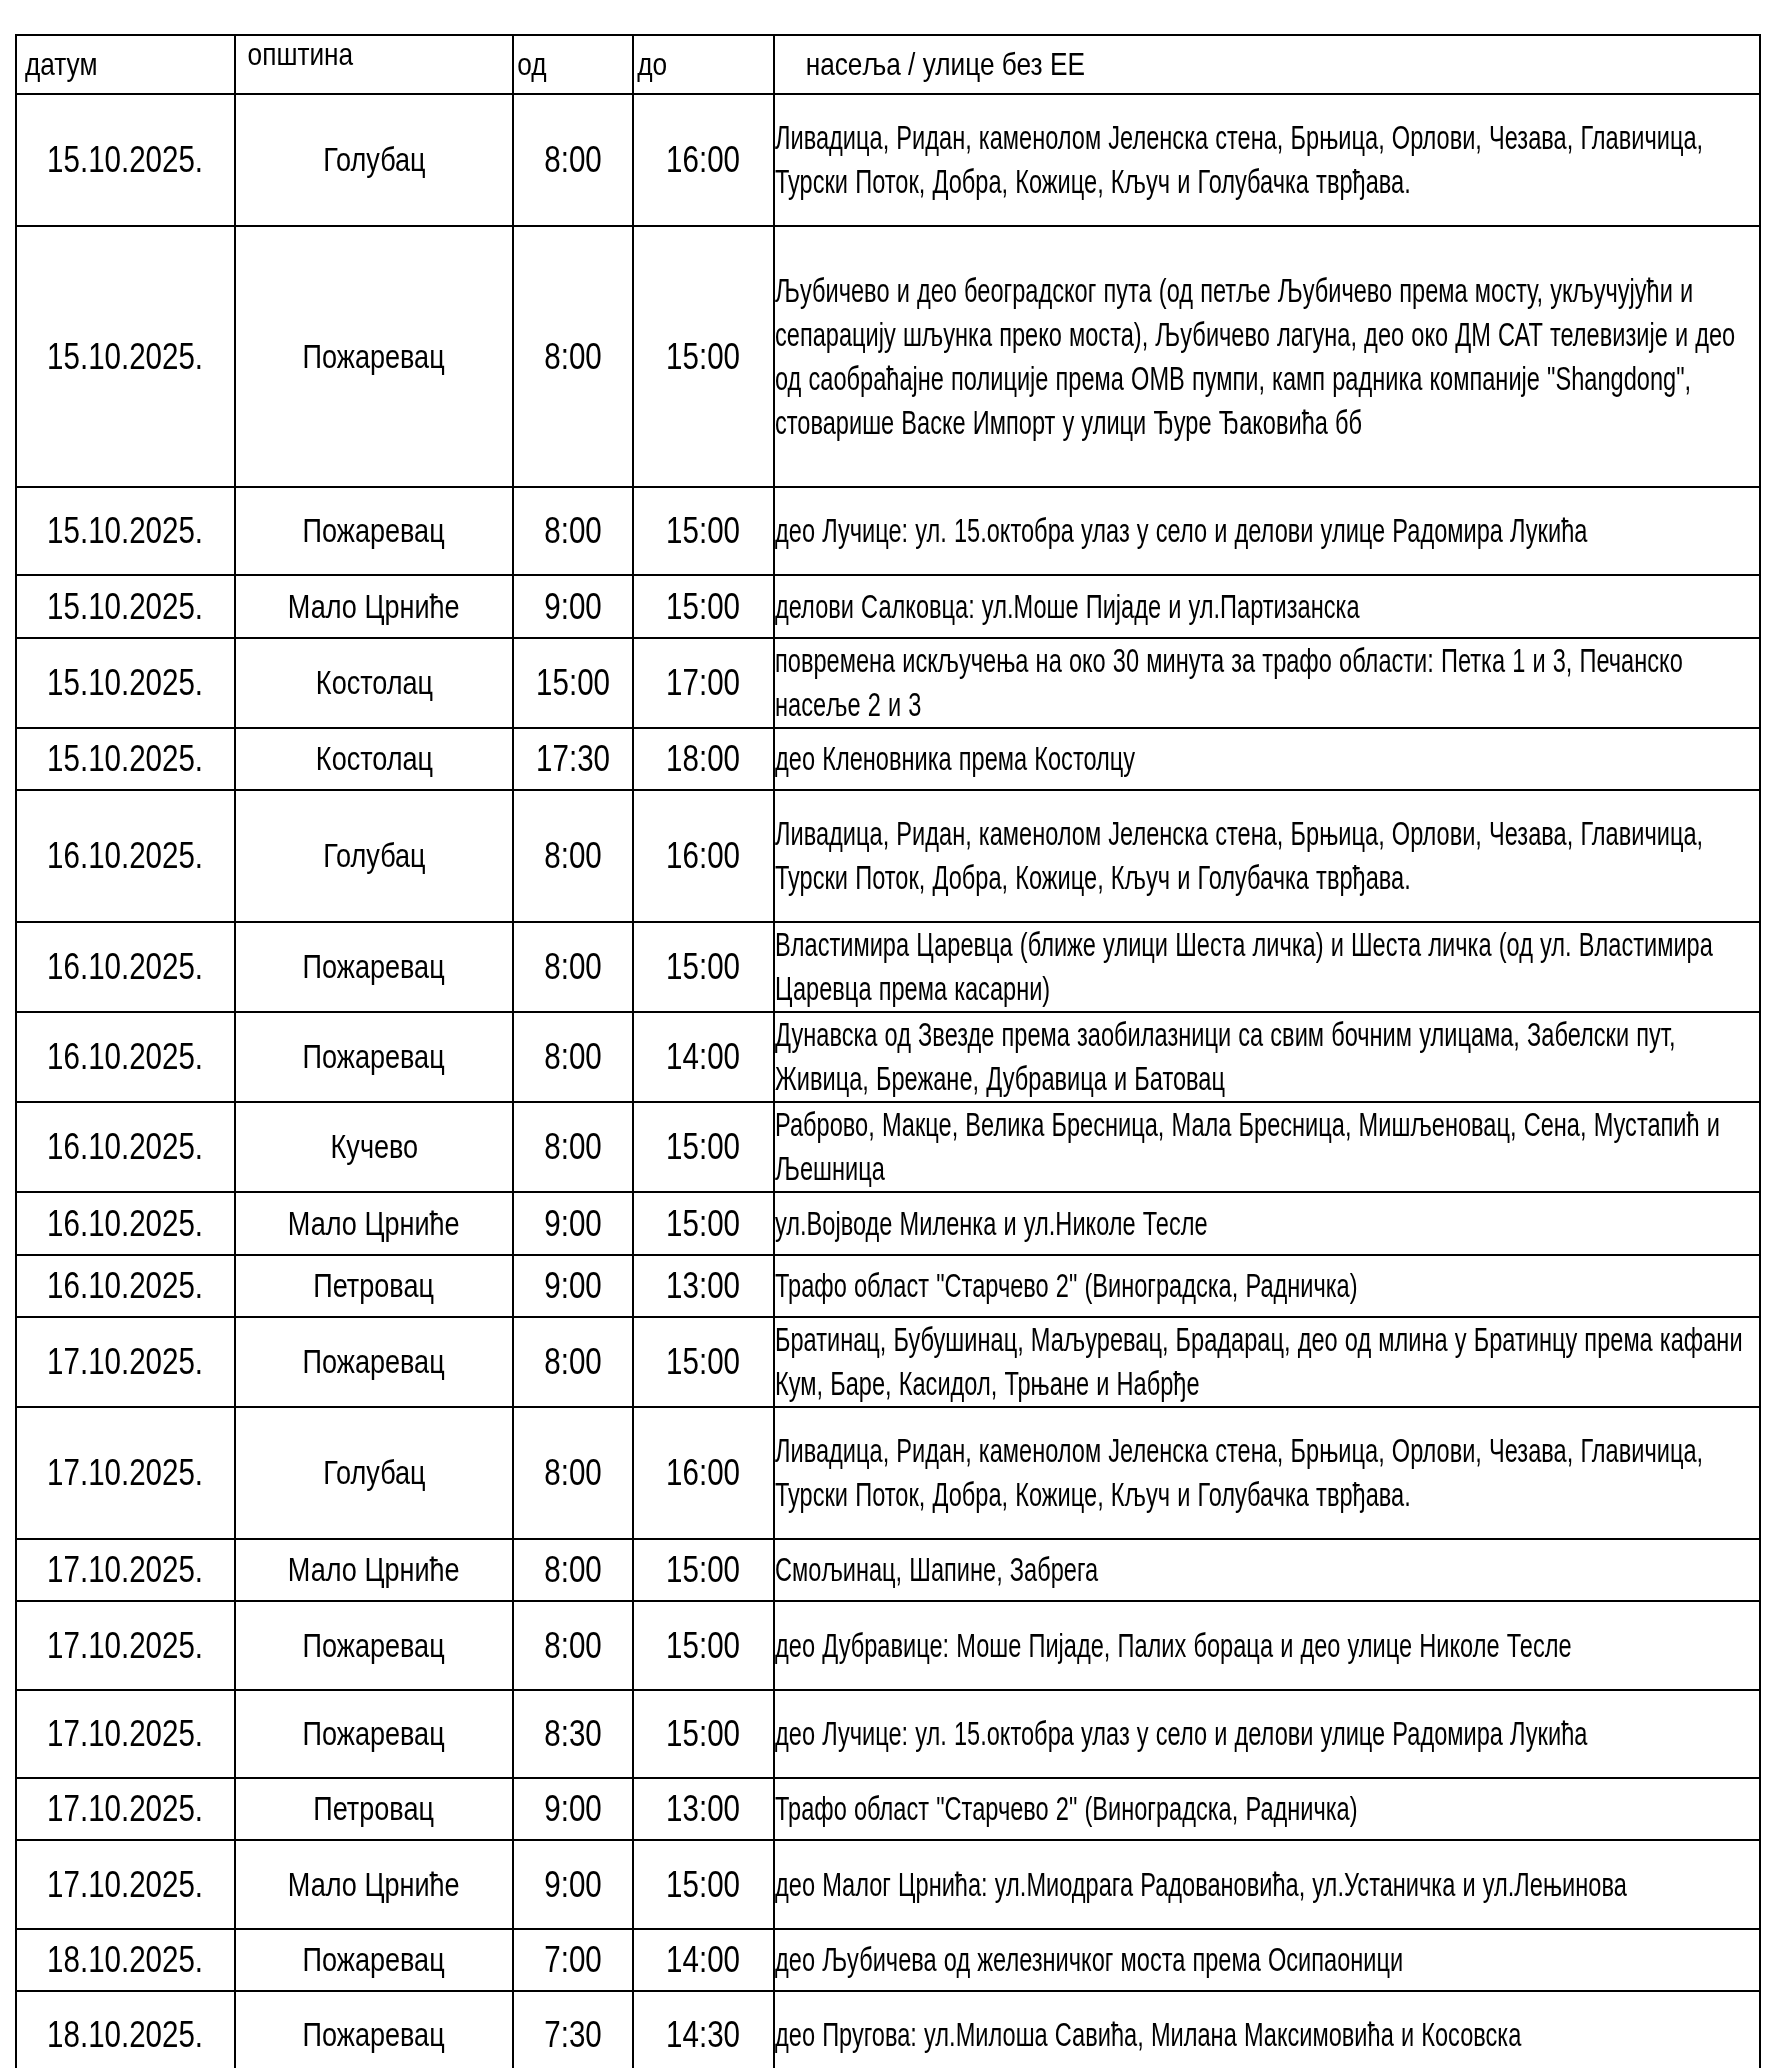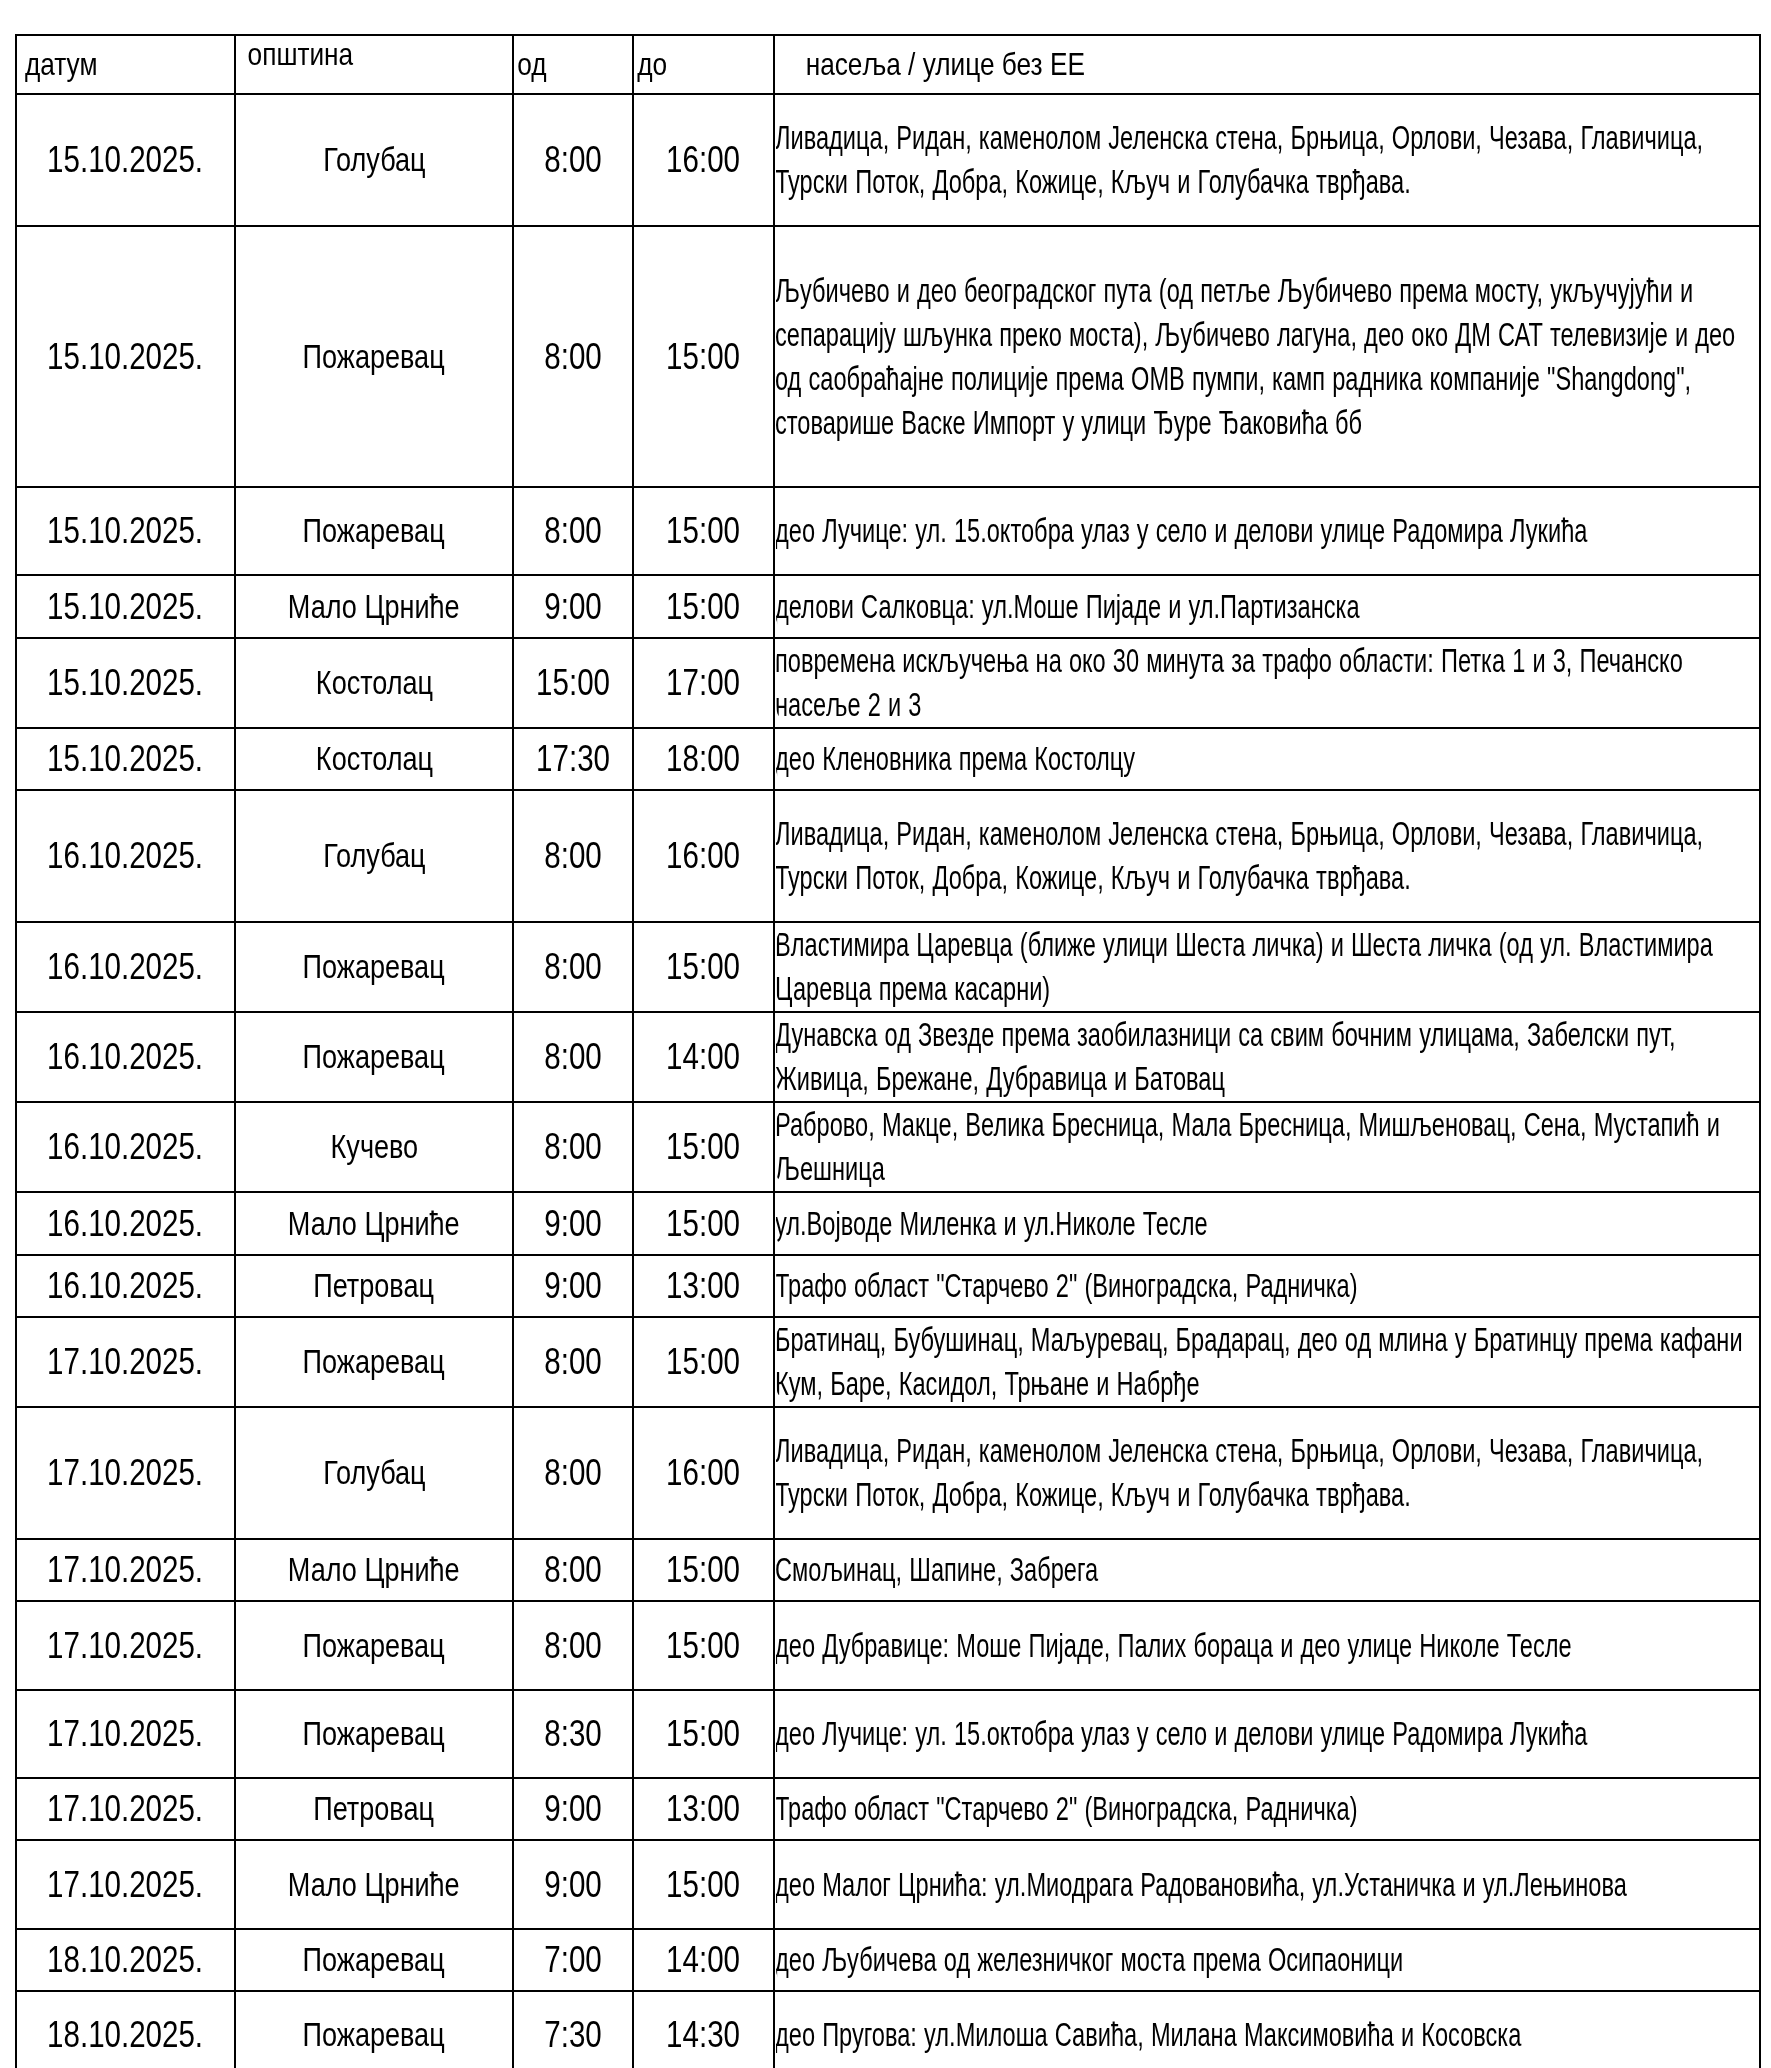--- a/index.html
+++ b/index.html
@@ -59,21 +59,20 @@
     vertical-align: top;
     padding-top: 6.6px;
   }
   td.mun.mid { vertical-align: middle; padding-top: 0; }
 
   td.desc {
     font-size: 33px;
     line-height: 44px;
     padding: 1.6px 8.2px 1.6px 18px;
     text-align: left;
-    border-radius: 22px;
   }
   td.desc .desc-inner {
     display: block;
     width: 140%;
     transform-origin: left top;
     transform: scaleX(0.715);
     white-space: normal;
     word-spacing: 0.8px;
   }
 </style>

